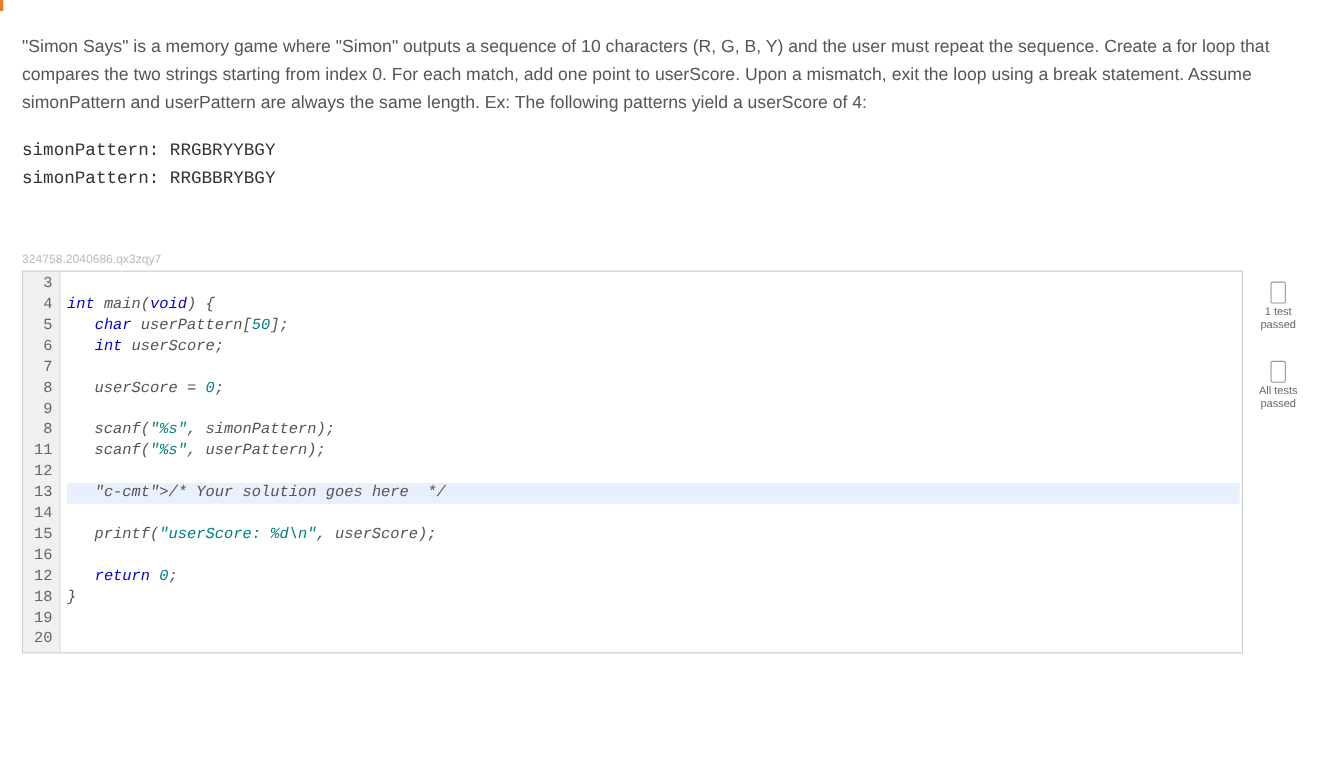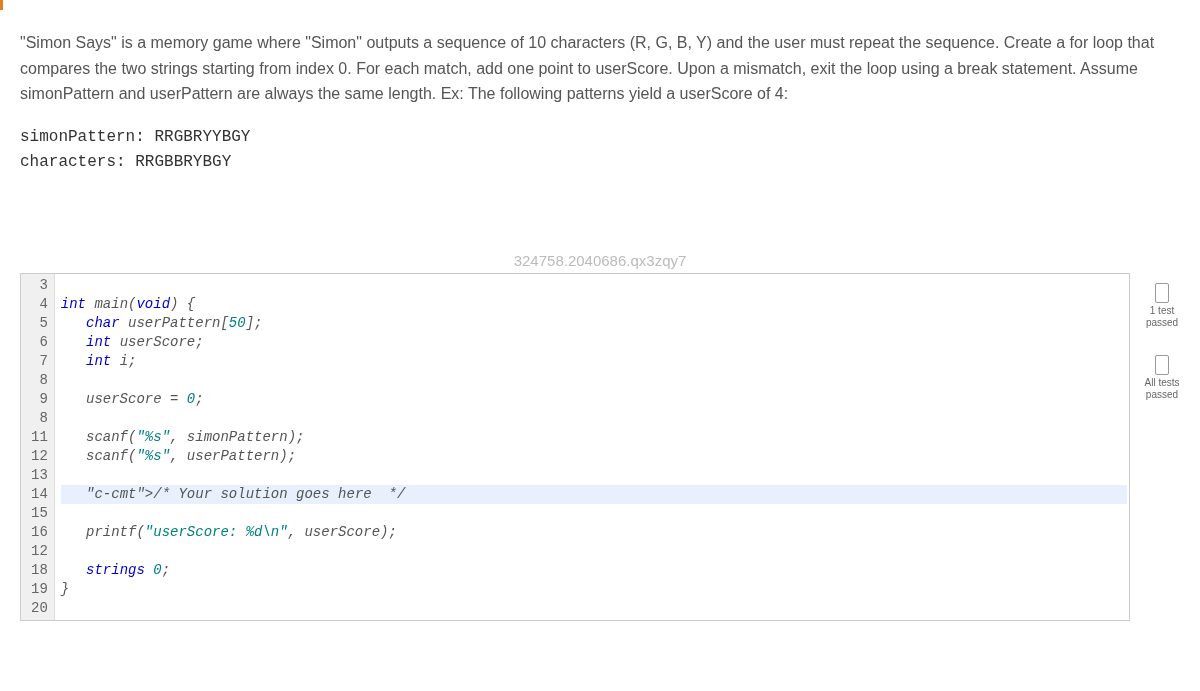--- a/index.html
+++ b/index.html
@@ -27,27 +27,26 @@
     font-size: 16px;
     line-height: 1.6;
     color: #555;
     margin-bottom: 18px;
   }
   .patterns {
     font-family: "Courier New", monospace;
     font-size: 16px;
     color: #333;
     line-height: 1.6;
-    margin-bottom: 76px;
+    margin-bottom: 54px;
   }
   .hash-id {
-    font-size: 15px;
+    font-size: 11px;
     color: #bbb;
     margin-bottom: 4px;
-    text-align: center;
   }
   .editor-row {
     display: flex;
     align-items: flex-start;
   }
   .code-area {
     flex: 0 0 1110px;
     position: relative;
     border: 1px solid #ccc;
     background: #fff;
@@ -118,21 +117,21 @@
 <body>
 
 <div class="orange-nub"></div>
 
 <div class="container">
 
   <p class="problem-text">"Simon Says" is a memory game where "Simon" outputs a sequence of 10 characters (R, G, B, Y) and the user must repeat the sequence. Create a for loop that compares the two strings starting from index 0. For each match, add one point to userScore. Upon a mismatch, exit the loop using a break statement. Assume simonPattern and userPattern are always the same length. Ex: The following patterns yield a userScore of 4:</p>
 
   <div class="patterns">
     <div>simonPattern: RRGBRYYBGY</div>
-    <div>characters:  RRGBBRYBGY</div>
+    <div>simonPattern:  RRGBBRYBGY</div>
   </div>
 
   <div class="hash-id">324758.2040686.qx3zqy7</div>
 
   <div class="editor-row">
     <div class="code-area">
       <div class="code-scroll">
         <div class="code-inner">
           <div class="gutter" id="gutter">
               <div>3</div>
@@ -152,32 +151,31 @@
               <div>12</div>
               <div>18</div>
               <div>19</div>
               <div>20</div>
             </div>
           <div class="code" id="code">
               <div class="line">&nbsp;</div>
               <div class="line"><span class="c-kw">int</span> main(<span class="c-kw">void</span>) {</div>
               <div class="line">   <span class="c-kw">char</span> userPattern[<span class="c-num">50</span>];</div>
               <div class="line">   <span class="c-kw">int</span> userScore;</div>
-              <div class="line">   <span class="c-kw">int</span> i;</div>
               <div class="line">&nbsp;</div>
               <div class="line">   userScore = <span class="c-num">0</span>;</div>
               <div class="line">&nbsp;</div>
               <div class="line">   scanf(<span class="c-str">"%s"</span>, simonPattern);</div>
               <div class="line">   scanf(<span class="c-str">"%s"</span>, userPattern);</div>
               <div class="line">&nbsp;</div>
               <div class="line hl-line">   <span class="&lt;span">"c-cmt"</span>&gt;/* Your solution goes here  */</div>
               <div class="line">&nbsp;</div>
               <div class="line">   printf(<span class="c-str">"userScore: %d\n"</span>, userScore);</div>
               <div class="line">&nbsp;</div>
-              <div class="line">   <span class="c-kw">strings</span> <span class="c-num">0</span>;</div>
+              <div class="line">   <span class="c-kw">return</span> <span class="c-num">0</span>;</div>
               <div class="line">}</div>
             </div>
         </div>
       </div>
     </div>
 
     <div class="side-badges">
       <div class="badge">
         <div class="badge-box"></div>
         <div class="badge-label">

